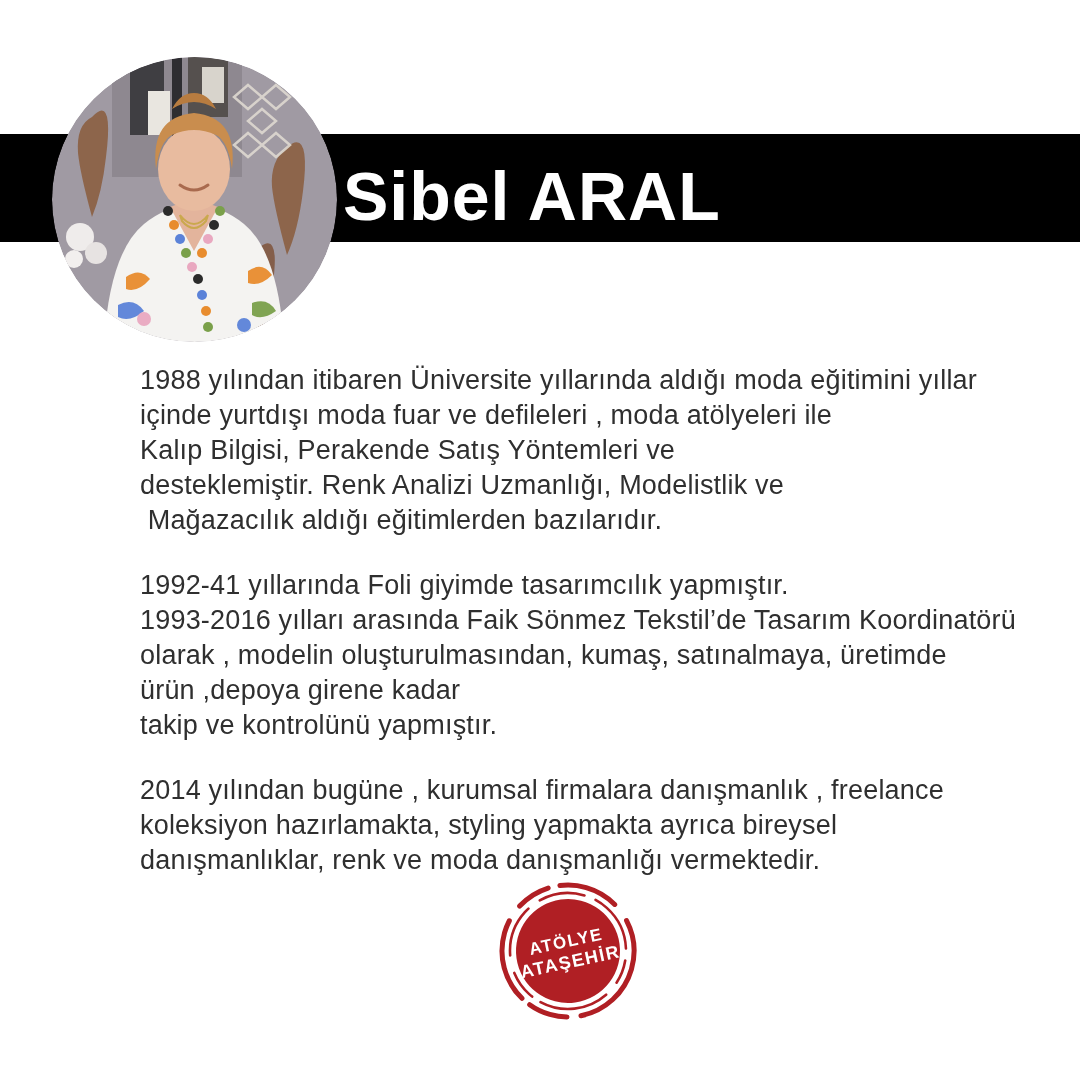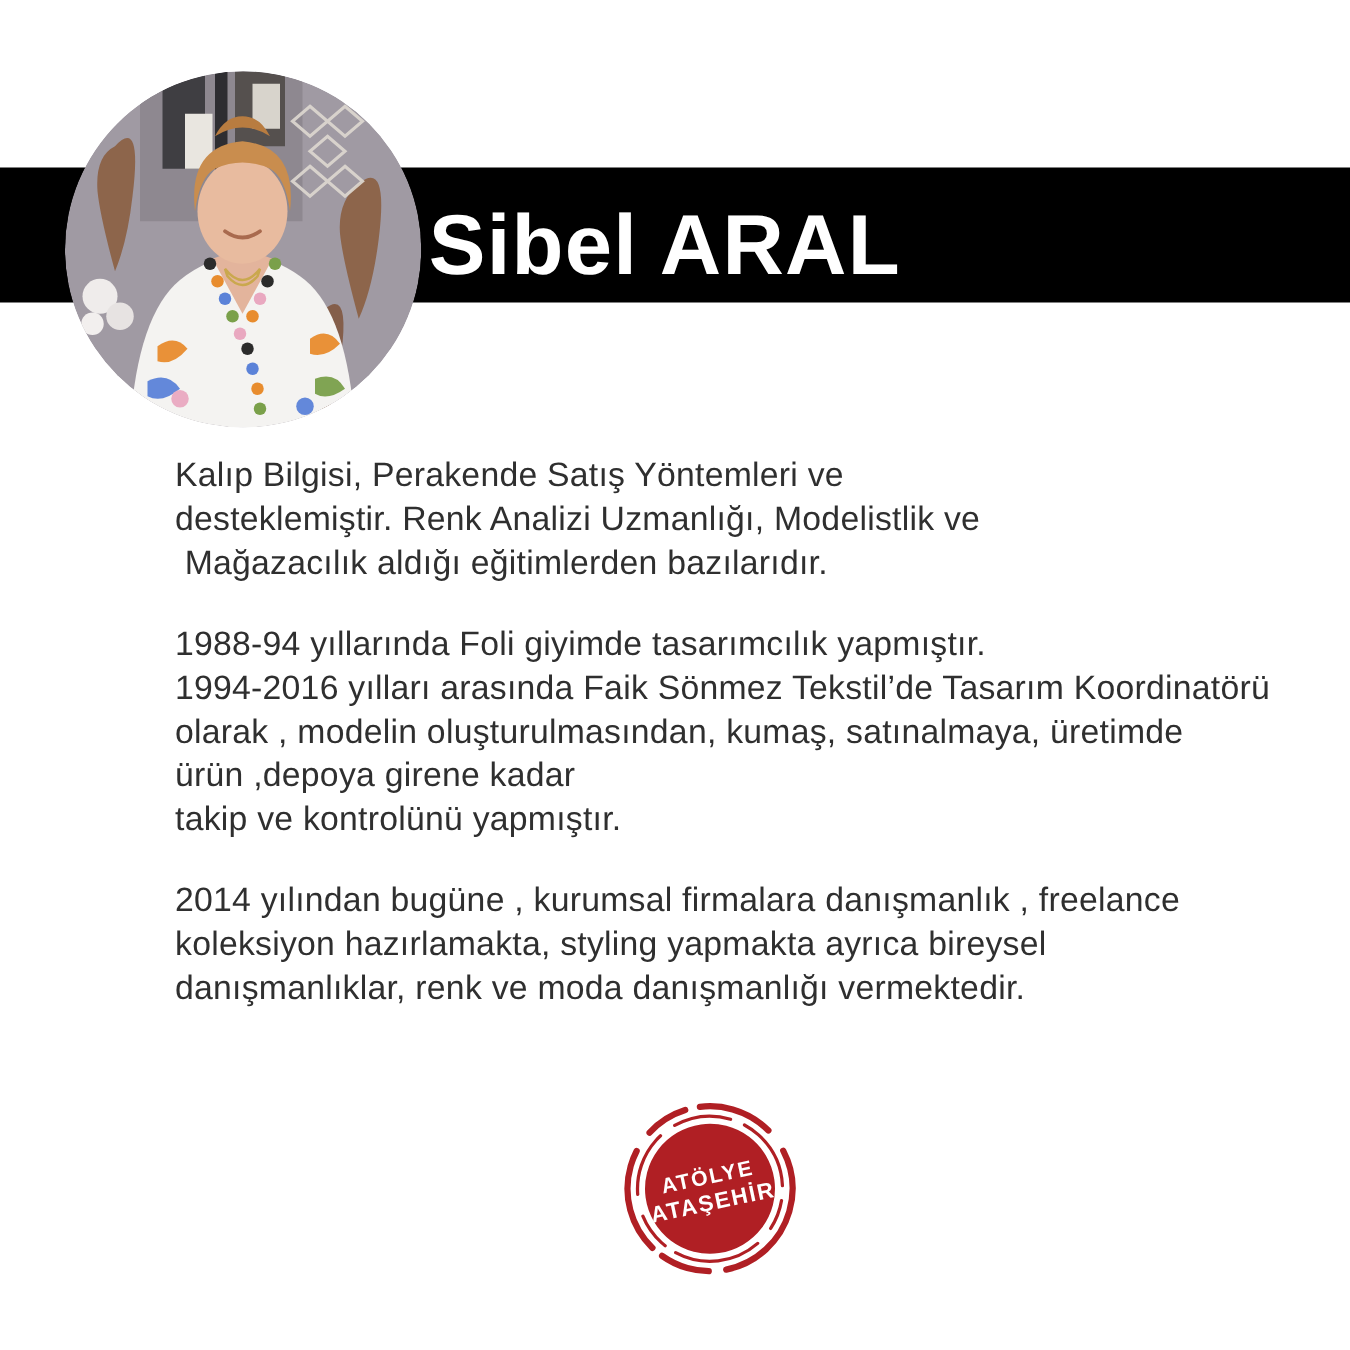--- a/index.html
+++ b/index.html
@@ -110,27 +110,29 @@
 
       <path d="M128 128 q14 10 28 0" stroke="#a96a4e" stroke-width="3" fill="none" stroke-linecap="round"></path>
 
       <path d="M128 158 q14 18 28 0 l-2 6 q-12 14 -24 0z" fill="none" stroke="#caa84e" stroke-width="2"></path>
     </g>
   </svg>
 </div>
 
 <div class="bio">
   <div class="para">
+    <div class="line">1988 yılından itibaren Üniversite yıllarında aldığı moda eğitimini yıllar</div>
+    <div class="line">içinde yurtdışı moda fuar ve defileleri , moda atölyeleri ile</div>
     <div class="line">Kalıp Bilgisi, Perakende Satış Yöntemleri ve</div>
     <div class="line">desteklemiştir. Renk Analizi Uzmanlığı, Modelistlik ve</div>
     <div class="line"> Mağazacılık aldığı eğitimlerden bazılarıdır.</div>
   </div>
   <div class="para">
-    <div class="line">1988-94 yıllarında Foli giyimde tasarımcılık yapmıştır.</div>
-    <div class="line">1994-2016 yılları arasında Faik Sönmez Tekstil’de Tasarım Koordinatörü</div>
+    <div class="line">1992-41 yıllarında Foli giyimde tasarımcılık yapmıştır.</div>
+    <div class="line">1993-2016 yılları arasında Faik Sönmez Tekstil’de Tasarım Koordinatörü</div>
     <div class="line">olarak , modelin oluşturulmasından, kumaş, satınalmaya, üretimde</div>
     <div class="line">ürün ,depoya girene kadar</div>
     <div class="line">takip ve kontrolünü yapmıştır.</div>
   </div>
   <div class="para">
     <div class="line">2014 yılından bugüne , kurumsal firmalara danışmanlık , freelance</div>
     <div class="line">koleksiyon hazırlamakta, styling yapmakta ayrıca bireysel</div>
     <div class="line">danışmanlıklar, renk ve moda danışmanlığı vermektedir.</div>
   </div>
 </div>

